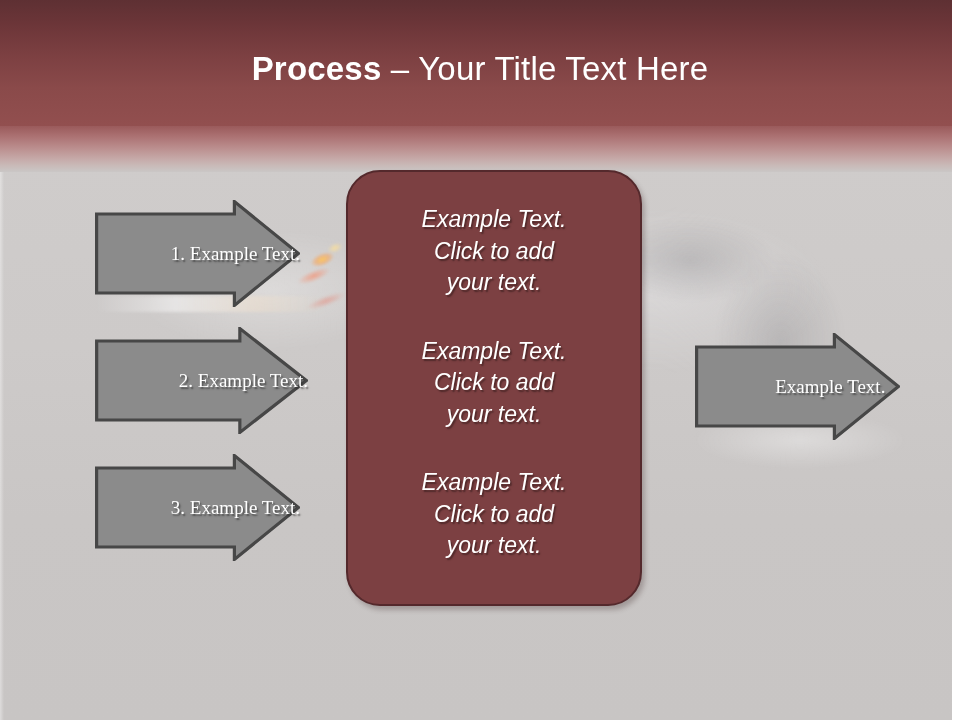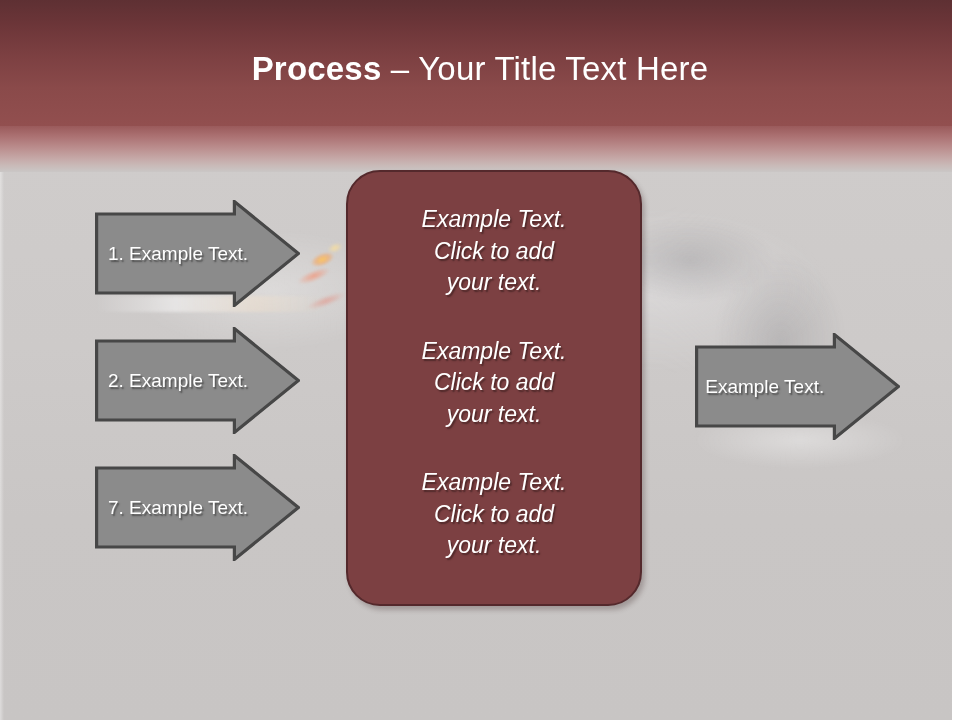--- a/index.html
+++ b/index.html
@@ -150,21 +150,22 @@
     white-space: pre-line;
     text-shadow: 1.5px 1.5px 1.5px rgba(40,20,20,0.55);
   }
   .center-block + .center-block { margin-top: 37px; }
 
   
   .arrow {
     position: absolute;
     display: flex;
     align-items: center;
-    justify-content: flex-start;
+    justify-content: flex-end;
+    font-family: Liberation Serif, serif;
   }
   .arrow-shape {
     position: absolute;
     left: 0; top: 0;
     width: 100%; height: 100%;
     background: #8b8b8b;
     border: 0;
     -webkit-clip-path: polygon(0% 13%, 68% 13%, 68% 0%, 100% 50%, 68% 100%, 68% 87%, 0% 87%);
     clip-path: polygon(0% 13%, 68% 13%, 68% 0%, 100% 50%, 68% 100%, 68% 87%, 0% 87%);
   }
@@ -188,21 +189,21 @@
     white-space: nowrap;
     text-shadow: 1.5px 1.5px 1.6px rgba(40,40,40,0.6);
   }
 
   
   .arrow-left { width: 205px; height: 107px; }
   .arrow-left .arrow-label {
     margin-left: 13px;
   }
   .arrow-left-1 { left: 95px; top: 200px; }
-  .arrow-left-2 { left: 95px; top: 327px; }
+  .arrow-left-2 { left: 95px; top: 327px; padding-left: 8px; }
   .arrow-left-3 { left: 95px; top: 454px; }
 
   
   .arrow-right { left: 695px; top: 333px; width: 205px; height: 107px; }
   .arrow-right .arrow-label {
     width: 68%;
     text-align: center;
   }
 </style>
 </head>
@@ -237,21 +238,21 @@
       <polygon points="1.6,14 139.4,14 139.4,1.6 203.4,53.5 139.4,105.4 139.4,93 1.6,93" vector-effect="non-scaling-stroke"></polygon>
     </svg>
     <div class="arrow-label">2. Example Text.</div>
   </div>
 
   <div class="arrow arrow-left arrow-left-3">
     <div class="arrow-shape"></div>
     <svg class="arrow-outline" viewBox="0 0 205 107" preserveAspectRatio="none">
       <polygon points="1.6,14 139.4,14 139.4,1.6 203.4,53.5 139.4,105.4 139.4,93 1.6,93" vector-effect="non-scaling-stroke"></polygon>
     </svg>
-    <div class="arrow-label">7. Example Text.</div>
+    <div class="arrow-label">3. Example Text.</div>
   </div>
 
   <div class="center-box">
     <div class="center-block">Example Text.
 Click  to add
 your text.</div>
     <div class="center-block">Example Text.
 Click  to add
 your text.</div>
     <div class="center-block">Example Text.

